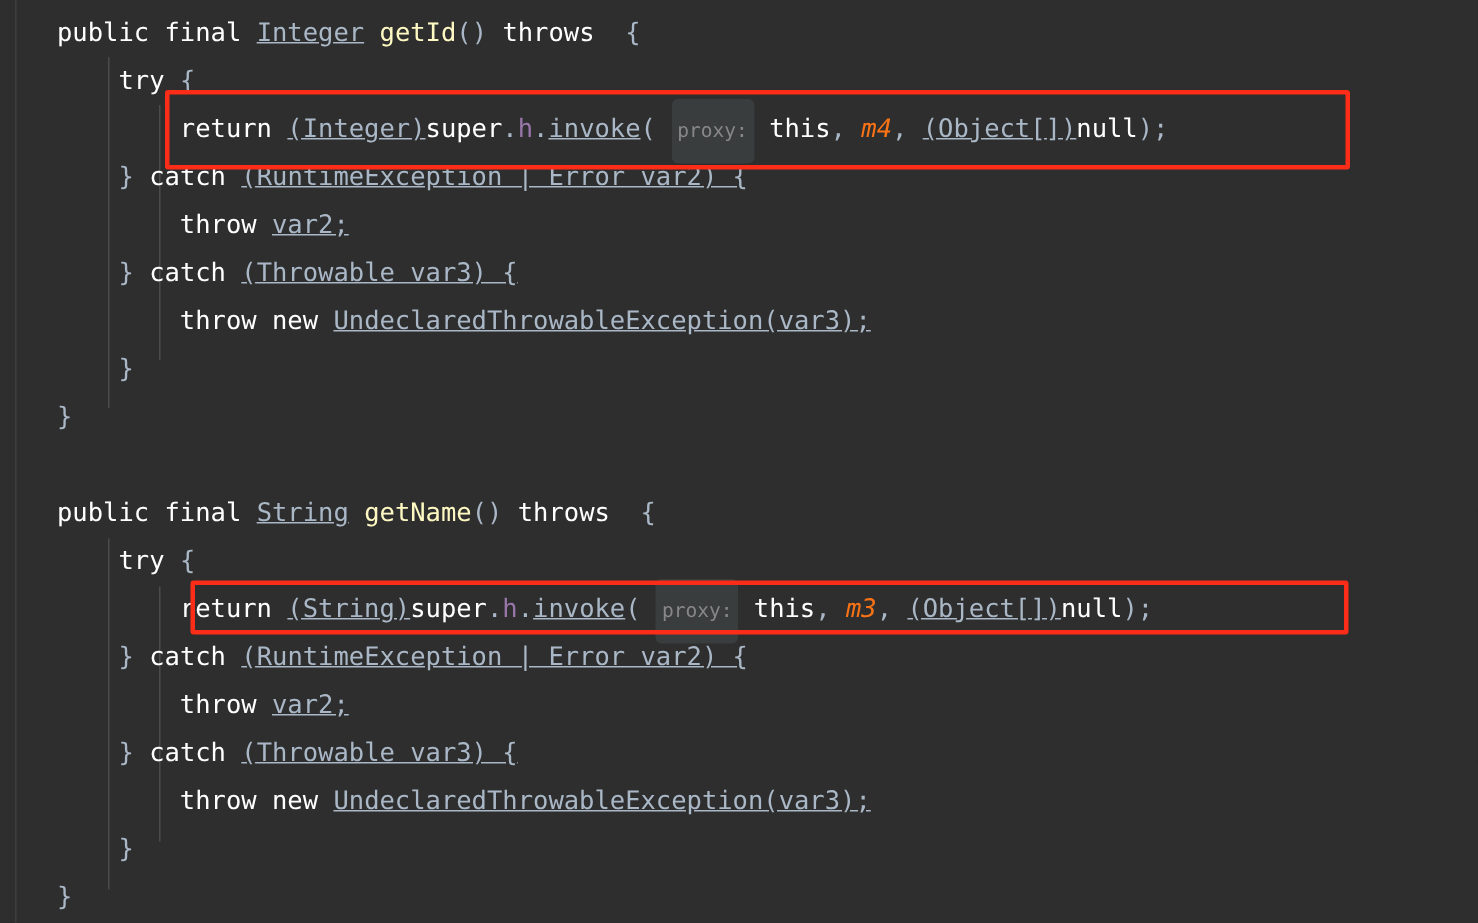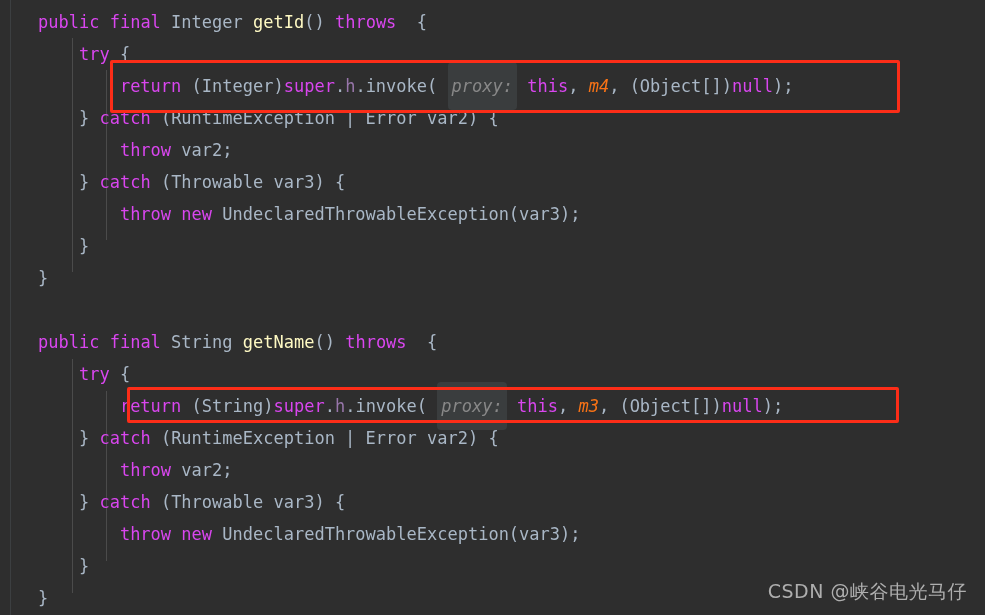--- a/index.html
+++ b/index.html
@@ -42,36 +42,35 @@
     padding: 6px 0 0 0;
     font-size: 17px;
     line-height: 32px;
     white-space: pre;
     letter-spacing: 0px;
   }
   .line { height: 32px; padding-left: 38px; }
   .line.blank { }
 
   
-  .kw   { color: #d946ef; }              
-  .typ  { color: #a9b7c6; }              
+  .kw   { color: #ffffff; }              
+  .typ  { color: #a9b7c6; text-decoration: underline; }              
   .mth  { color: #fef9c3; }              
   .fld  { color: #9876aa; }              
   .sfld { color: #f97316; font-style: italic; } 
   .pun  { color: #a9b7c6; }              
   .txt  { color: #a9b7c6; }
 
   
   .hint {
     color: #888888;
     background: #3a3d3e;
     border-radius: 4px;
     padding: 14px 4px;
-    font-size: 17px;
-    font-style: italic;
+    font-size: 13px;
   }
 
   
   .redbox {
     position: absolute;
     border: 3px solid #fc2d18;
     border-radius: 2px;
     pointer-events: none;
   }
 
@@ -98,15 +97,14 @@
   <div class="indent-guide" style="left:72px; top:359px; height:234px;"></div>
   <div class="indent-guide" style="left:106px; top:391px; height:170px;"></div>
 
   <div id="code"><div class="line"><span class="kw">public</span><span class="txt"> </span><span class="kw">final</span><span class="txt"> </span><span class="typ">Integer</span><span class="txt"> </span><span class="mth">getId</span><span class="pun">()</span><span class="txt"> </span><span class="kw">throws</span><span class="txt">  </span><span class="pun">{</span></div><div class="line"><span class="txt">    </span><span class="kw">try</span><span class="txt"> </span><span class="pun">{</span></div><div class="line"><span class="txt">        </span><span class="kw">return</span><span class="txt"> </span><span class="typ">(Integer)</span><span class="kw">super</span><span class="pun">.</span><span class="fld">h</span><span class="pun">.</span><span class="typ">invoke</span><span class="pun">(</span><span class="txt"> </span><span class="hint">proxy:</span><span class="txt"> </span><span class="kw">this</span><span class="pun">, </span><span class="sfld">m4</span><span class="pun">, </span><span class="typ">(Object[])</span><span class="kw">null</span><span class="pun">);</span></div><div class="line"><span class="txt">    </span><span class="pun">}</span><span class="txt"> </span><span class="kw">catch</span><span class="txt"> </span><span class="typ">(RuntimeException | Error var2) {</span></div><div class="line"><span class="txt">        </span><span class="kw">throw</span><span class="txt"> </span><span class="typ">var2;</span></div><div class="line"><span class="txt">    </span><span class="pun">}</span><span class="txt"> </span><span class="kw">catch</span><span class="txt"> </span><span class="typ">(Throwable var3) {</span></div><div class="line"><span class="txt">        </span><span class="kw">throw</span><span class="txt"> </span><span class="kw">new</span><span class="txt"> </span><span class="typ">UndeclaredThrowableException(var3);</span></div><div class="line"><span class="txt">    </span><span class="pun">}</span></div><div class="line"><span class="pun">}</span></div><div class="line blank">&nbsp;</div><div class="line"><span class="kw">public</span><span class="txt"> </span><span class="kw">final</span><span class="txt"> </span><span class="typ">String</span><span class="txt"> </span><span class="mth">getName</span><span class="pun">()</span><span class="txt"> </span><span class="kw">throws</span><span class="txt">  </span><span class="pun">{</span></div><div class="line"><span class="txt">    </span><span class="kw">try</span><span class="txt"> </span><span class="pun">{</span></div><div class="line"><span class="txt">        </span><span class="kw">return</span><span class="txt"> </span><span class="typ">(String)</span><span class="kw">super</span><span class="pun">.</span><span class="fld">h</span><span class="pun">.</span><span class="typ">invoke</span><span class="pun">(</span><span class="txt"> </span><span class="hint">proxy:</span><span class="txt"> </span><span class="kw">this</span><span class="pun">, </span><span class="sfld">m3</span><span class="pun">, </span><span class="typ">(Object[])</span><span class="kw">null</span><span class="pun">);</span></div><div class="line"><span class="txt">    </span><span class="pun">}</span><span class="txt"> </span><span class="kw">catch</span><span class="txt"> </span><span class="typ">(RuntimeException | Error var2) {</span></div><div class="line"><span class="txt">        </span><span class="kw">throw</span><span class="txt"> </span><span class="typ">var2;</span></div><div class="line"><span class="txt">    </span><span class="pun">}</span><span class="txt"> </span><span class="kw">catch</span><span class="txt"> </span><span class="typ">(Throwable var3) {</span></div><div class="line"><span class="txt">        </span><span class="kw">throw</span><span class="txt"> </span><span class="kw">new</span><span class="txt"> </span><span class="typ">UndeclaredThrowableException(var3);</span></div><div class="line"><span class="txt">    </span><span class="pun">}</span></div><div class="line"><span class="pun">}</span></div></div>
 
   <div id="annotation-layer">
       <div class="redbox" style="left: 110px; top: 60px; width: 790px; height: 53px;"></div>
       <div class="redbox" style="left: 127px; top: 387px; width: 772px; height: 36px;"></div>
     </div>
 
-  <div id="watermark">CSDN @峡谷电光马仔</div>
 
 </div>
 
 </body></html>

